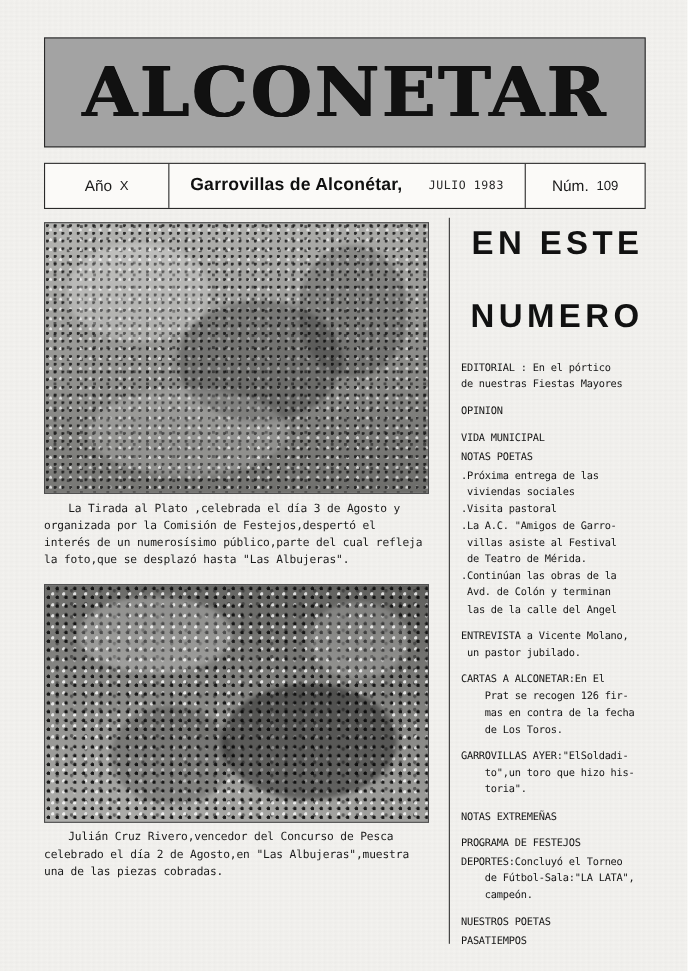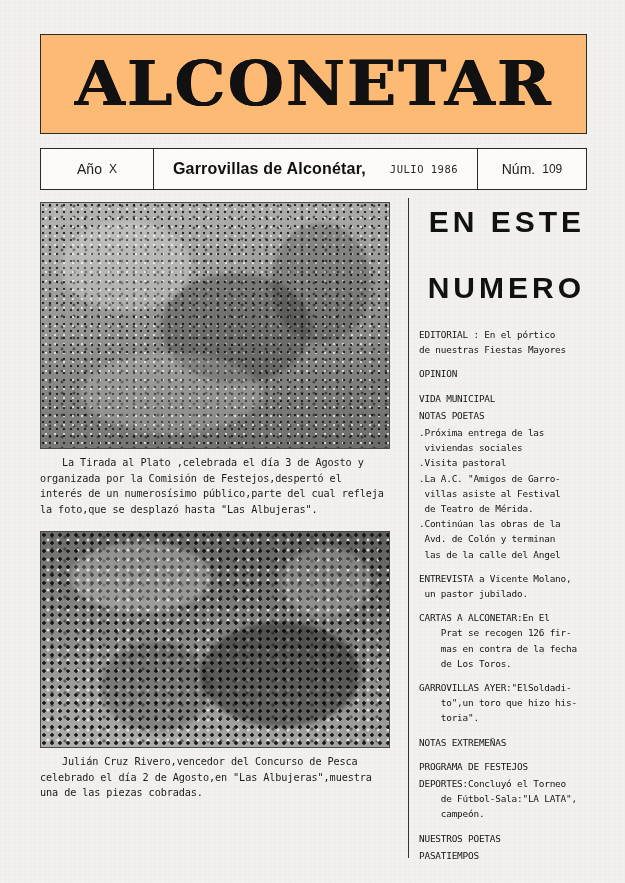--- a/index.html
+++ b/index.html
@@ -34,21 +34,21 @@
   }
 
   
   .masthead {
     position: absolute;
     left: 40px;
     top: 34px;
     width: 545px;
     height: 98px;
     border: 1.5px solid #2a2a2a;
-    background: #fdba74;
+    background: #a3a3a3;
     display: flex;
     align-items: center;
     justify-content: center;
   }
   .masthead-title {
     font-family: "DejaVu Serif", serif;
     font-weight: 700;
     font-size: 62px;
     letter-spacing: 2px;
     color: #111;
@@ -245,21 +245,21 @@
     <div class="masthead-title">ALCONETAR</div>
   </div>
 
   <div class="infobar">
     <div class="infobar-cell cell-year">
       <span class="lbl-ano">Año</span>
       <span class="val-ano">X</span>
     </div>
     <div class="infobar-cell cell-center">
       <span class="lbl-place">Garrovillas de Alconétar,</span>
-      <span class="val-date">JULIO  1986</span>
+      <span class="val-date">JULIO  1983</span>
     </div>
     <div class="infobar-cell cell-num">
       <span class="lbl-num">Núm.</span>
       <span class="val-num">109</span>
     </div>
   </div>
 
   <div class="body-wrap">
 
     <div class="col-left">

